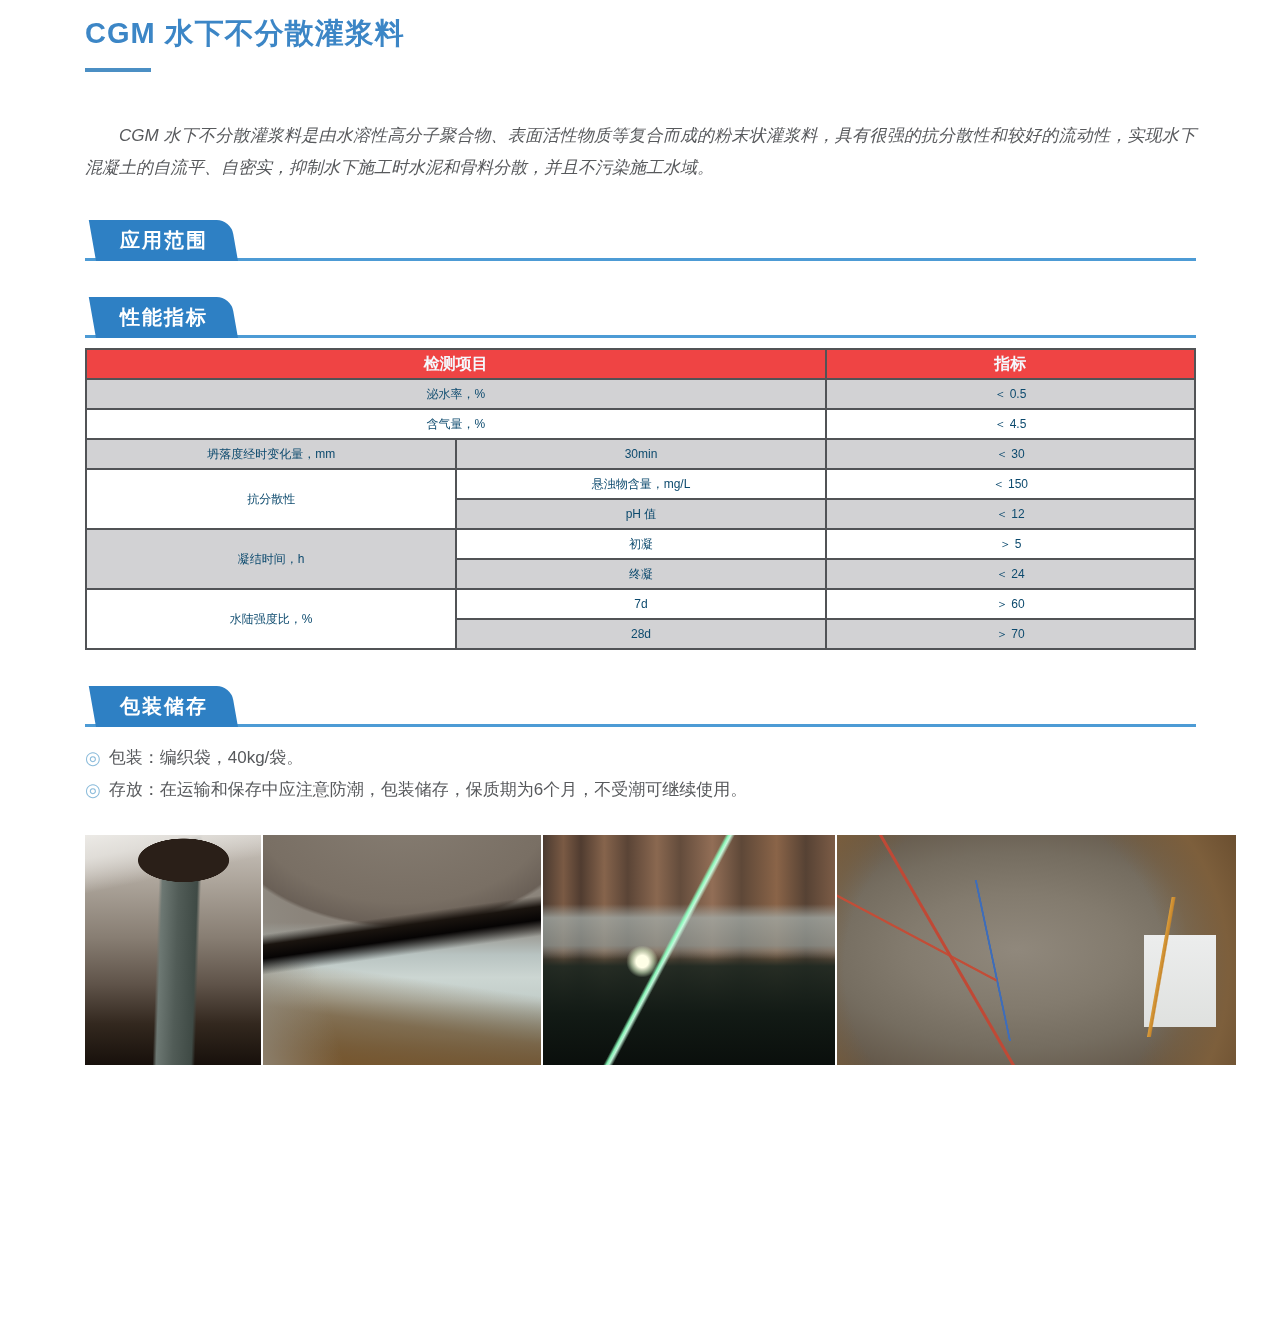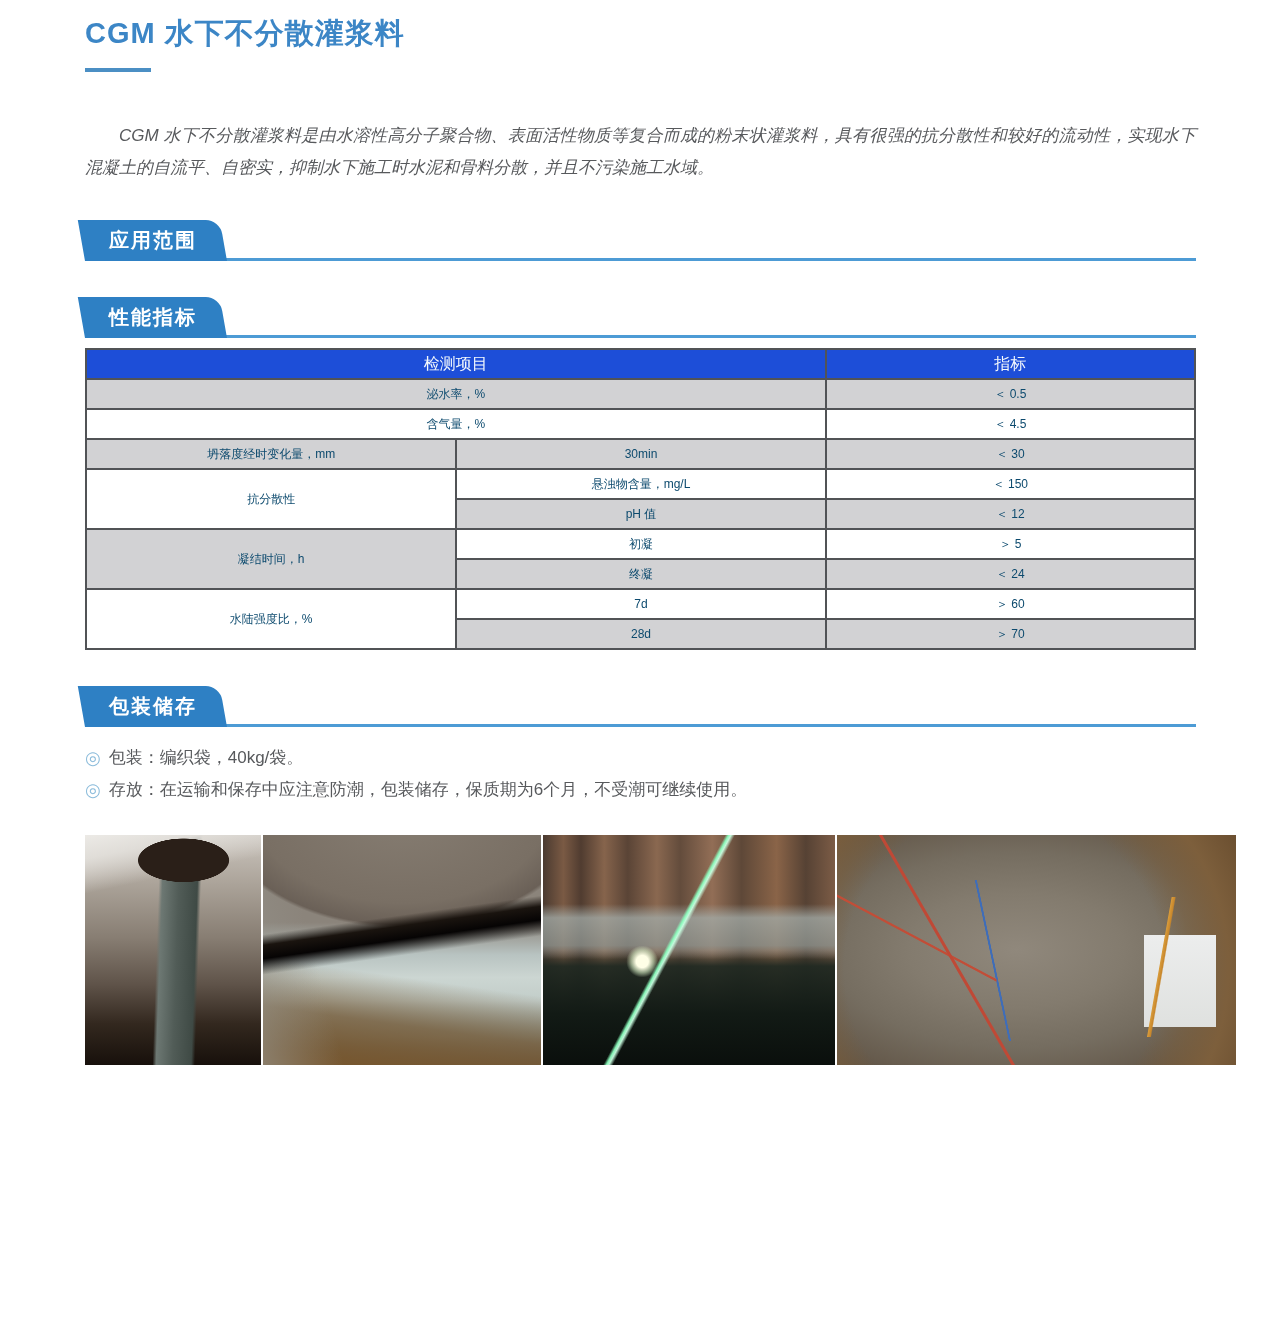--- a/index.html
+++ b/index.html
@@ -40,21 +40,21 @@
   .intro { margin-top: 48px; }
   
   .sec-head {
     position: relative;
     height: 41px;
     border-bottom: 3px solid #4d9bd5;
     margin-top: 36px;
   }
   .sec-tab {
     position: absolute;
-    left: 0;
+    left: 11px;
     bottom: -3px;
     height: 41px;
     display: flex;
     align-items: center;
     padding: 0 30px 0 24px;
   }
   .sec-tab::before {
     content: "";
     position: absolute;
     inset: 0;
@@ -87,23 +87,23 @@
   table.perf th, table.perf td {
     border: 2px solid #515356;
     height: 30px;
     text-align: center;
     vertical-align: middle;
     font-size: 12px;
     color: #0c4a6e;
     background: #ffffff;
   }
   table.perf th {
-    background: #1d4ed8;
+    background: #ef4444;
     color: #f4f9fd;
-    font-weight: normal;
+    font-weight: bold;
     font-size: 16px;
   }
   table.perf .gray { background: #d2d2d4; }
   
   .bullets { margin-top: 16px; }
   .bullet-line {
     display: flex;
     align-items: center;
     font-size: 17px;
     line-height: 30px;

